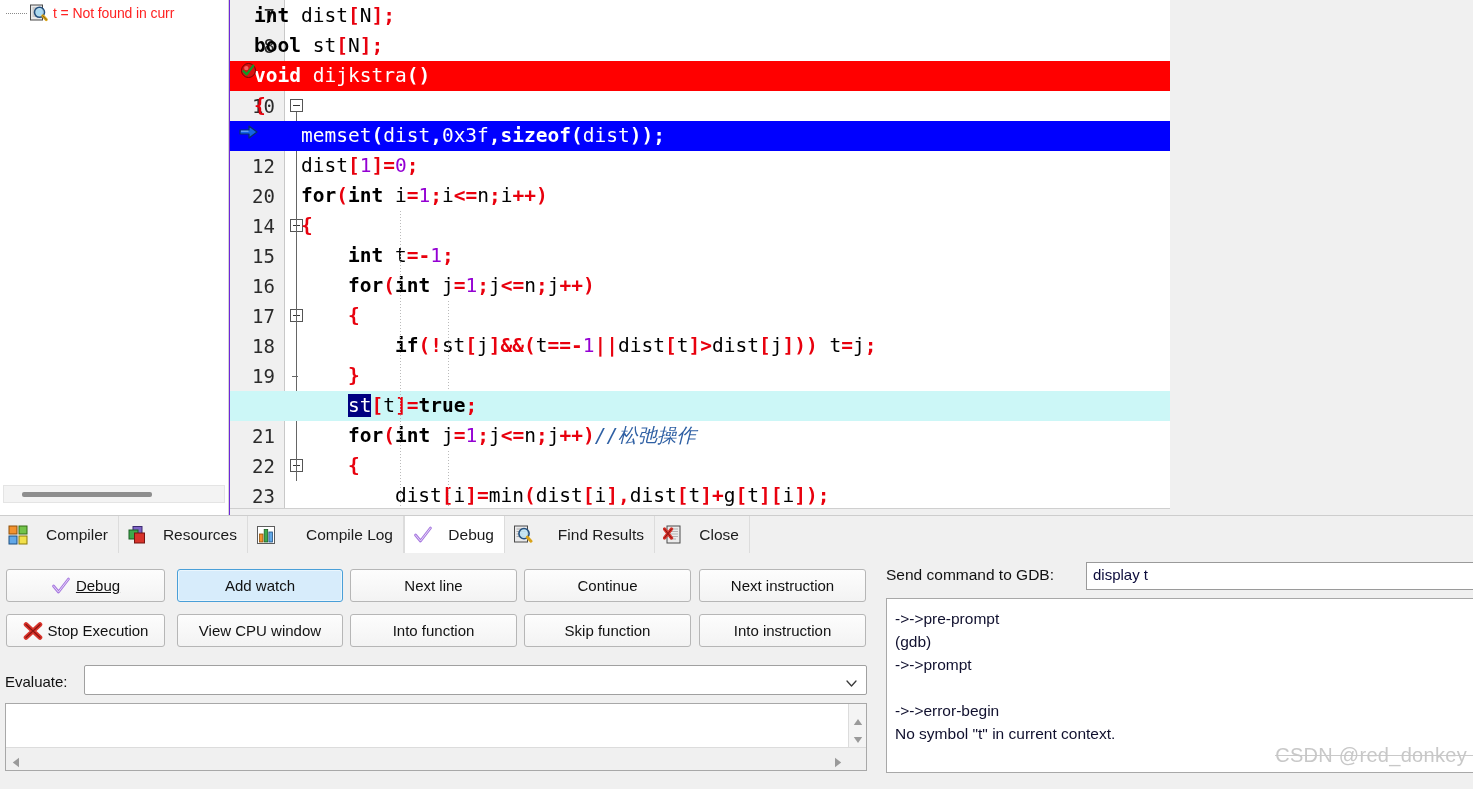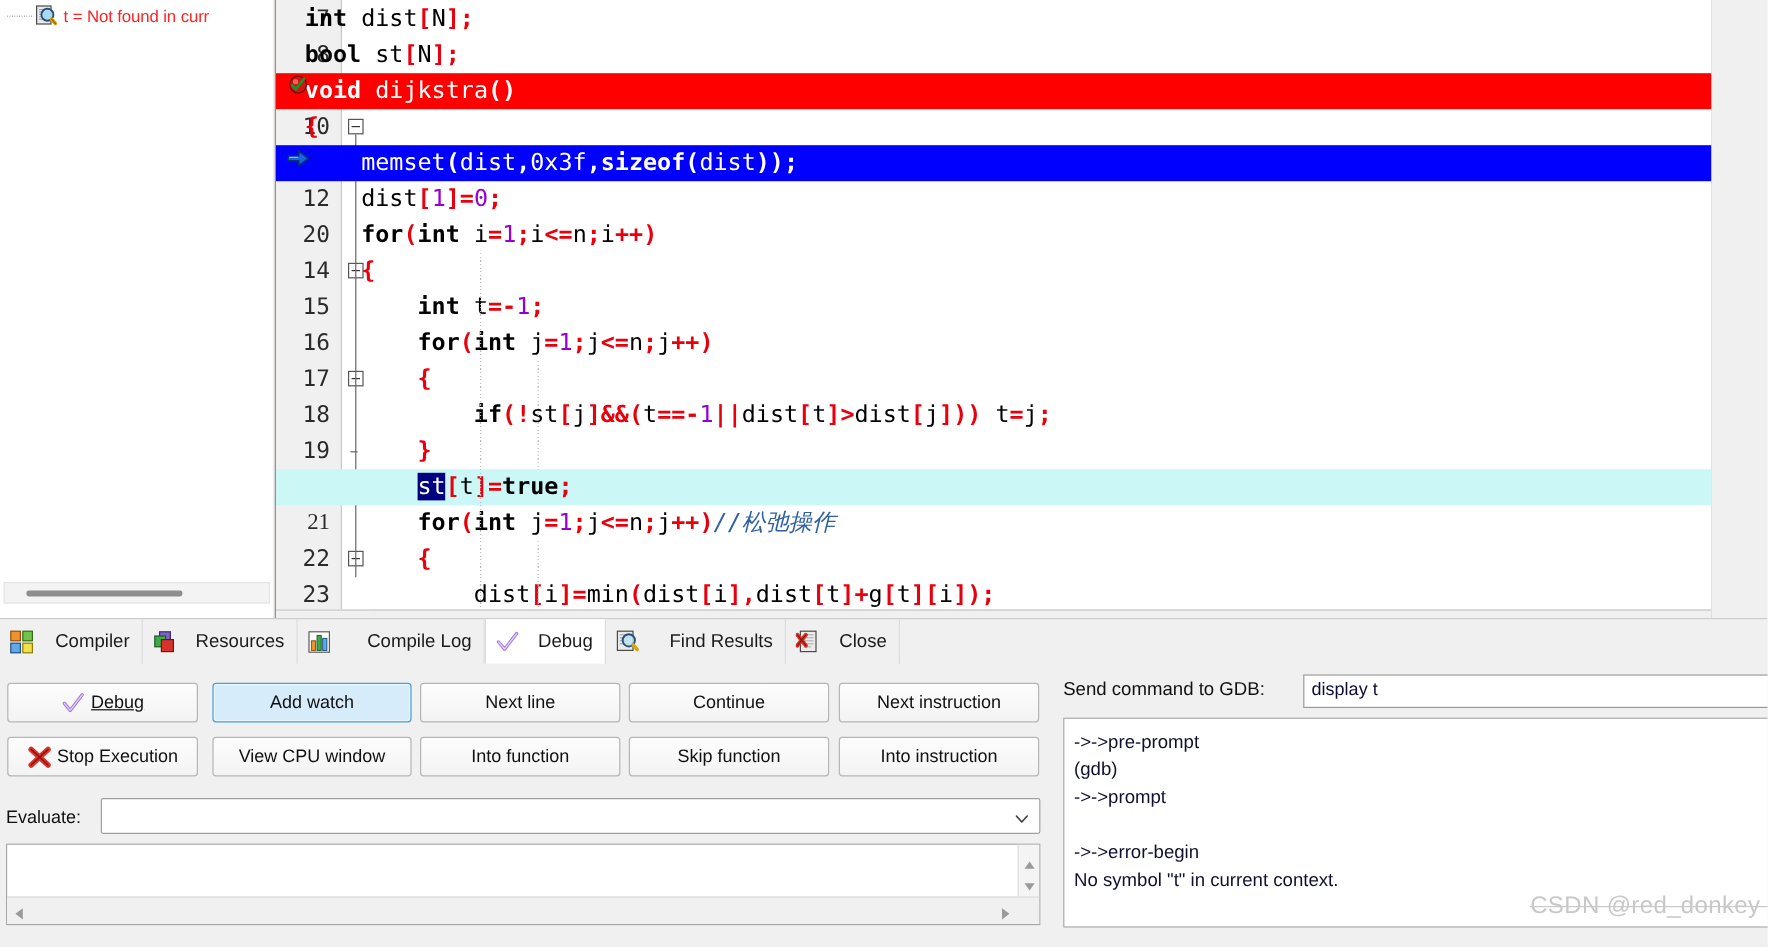--- a/index.html
+++ b/index.html
@@ -5,21 +5,21 @@
   html,body{margin:0;padding:0;}
   body{
     width:1473px;height:789px;overflow:hidden;
     font-family:"Liberation Sans", sans-serif;
     background:#f0f0f0;
     -webkit-font-smoothing:antialiased;
   }
   #app{position:relative;width:1473px;height:789px;}
 
   
-  .top-area{position:absolute;left:0;top:0;width:1426px;height:515px;background:#f97316;}
+  .top-area{position:absolute;left:0;top:0;width:1170px;height:515px;background:#6d28d9;}
 
   
   .watch-panel{
     position:absolute;left:0;top:0;width:229px;height:515px;
     background:#ffffff;border-right:1px solid #d4d4d4;box-sizing:border-box;
     overflow:hidden;
   }
   .watch-row{
     position:absolute;left:0;top:2px;height:22px;width:229px;
     display:flex;align-items:center;white-space:nowrap;overflow:hidden;
@@ -226,21 +226,21 @@
           <div class="ln" style="top:121px;"></div>
           <div class="ln" style="top:151px;">12</div>
           <div class="ln" style="top:181px;">20</div>
           <div class="ln" style="top:211px;">14</div>
           <div class="ln" style="top:241px;">15</div>
           <div class="ln" style="top:271px;">16</div>
           <div class="ln" style="top:301px;">17</div>
           <div class="ln" style="top:331px;">18</div>
           <div class="ln" style="top:361px;">19</div>
           <div class="ln" style="top:391px;">20</div>
-          <div class="ln" style="top:421px;font-family:Liberation Serif, serif;">21</div>
+          <div class="ln" style="top:421px;">21</div>
           <div class="ln" style="top:451px;">22</div>
           <div class="ln" style="top:481px;">23</div>
         </div>
       <div class="fold-col">
           <div class="fold-box" style="left:4px;top:99px;"></div>
           <div class="fold-box" style="left:4px;top:219px;"></div>
           <div class="fold-box" style="left:4px;top:309px;"></div>
           <div class="fold-box" style="left:4px;top:459px;"></div>
           <div class="fold-line" style="left:10px;top:112px;height:369px;"></div>
           <div class="fold-tick" style="left:6px;top:376px;width:6px;"></div>

